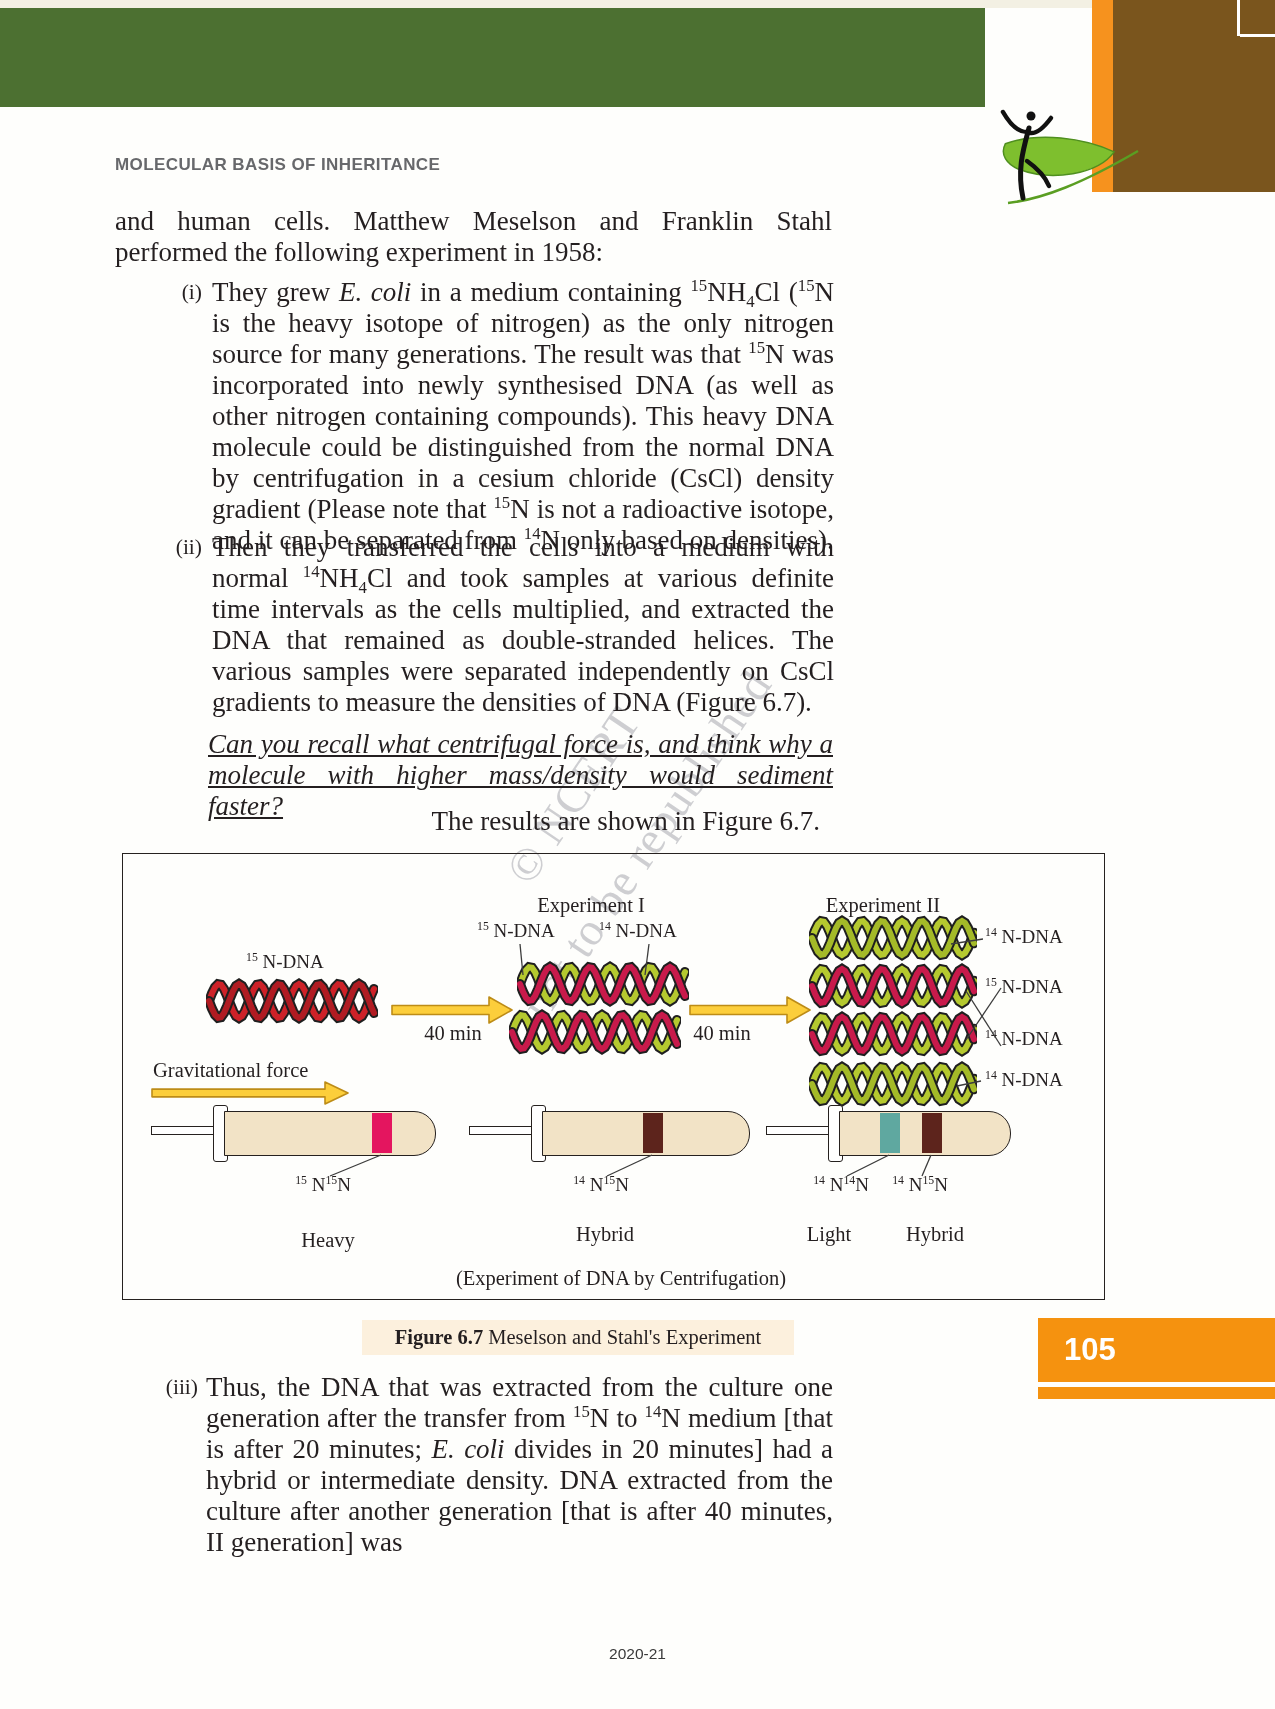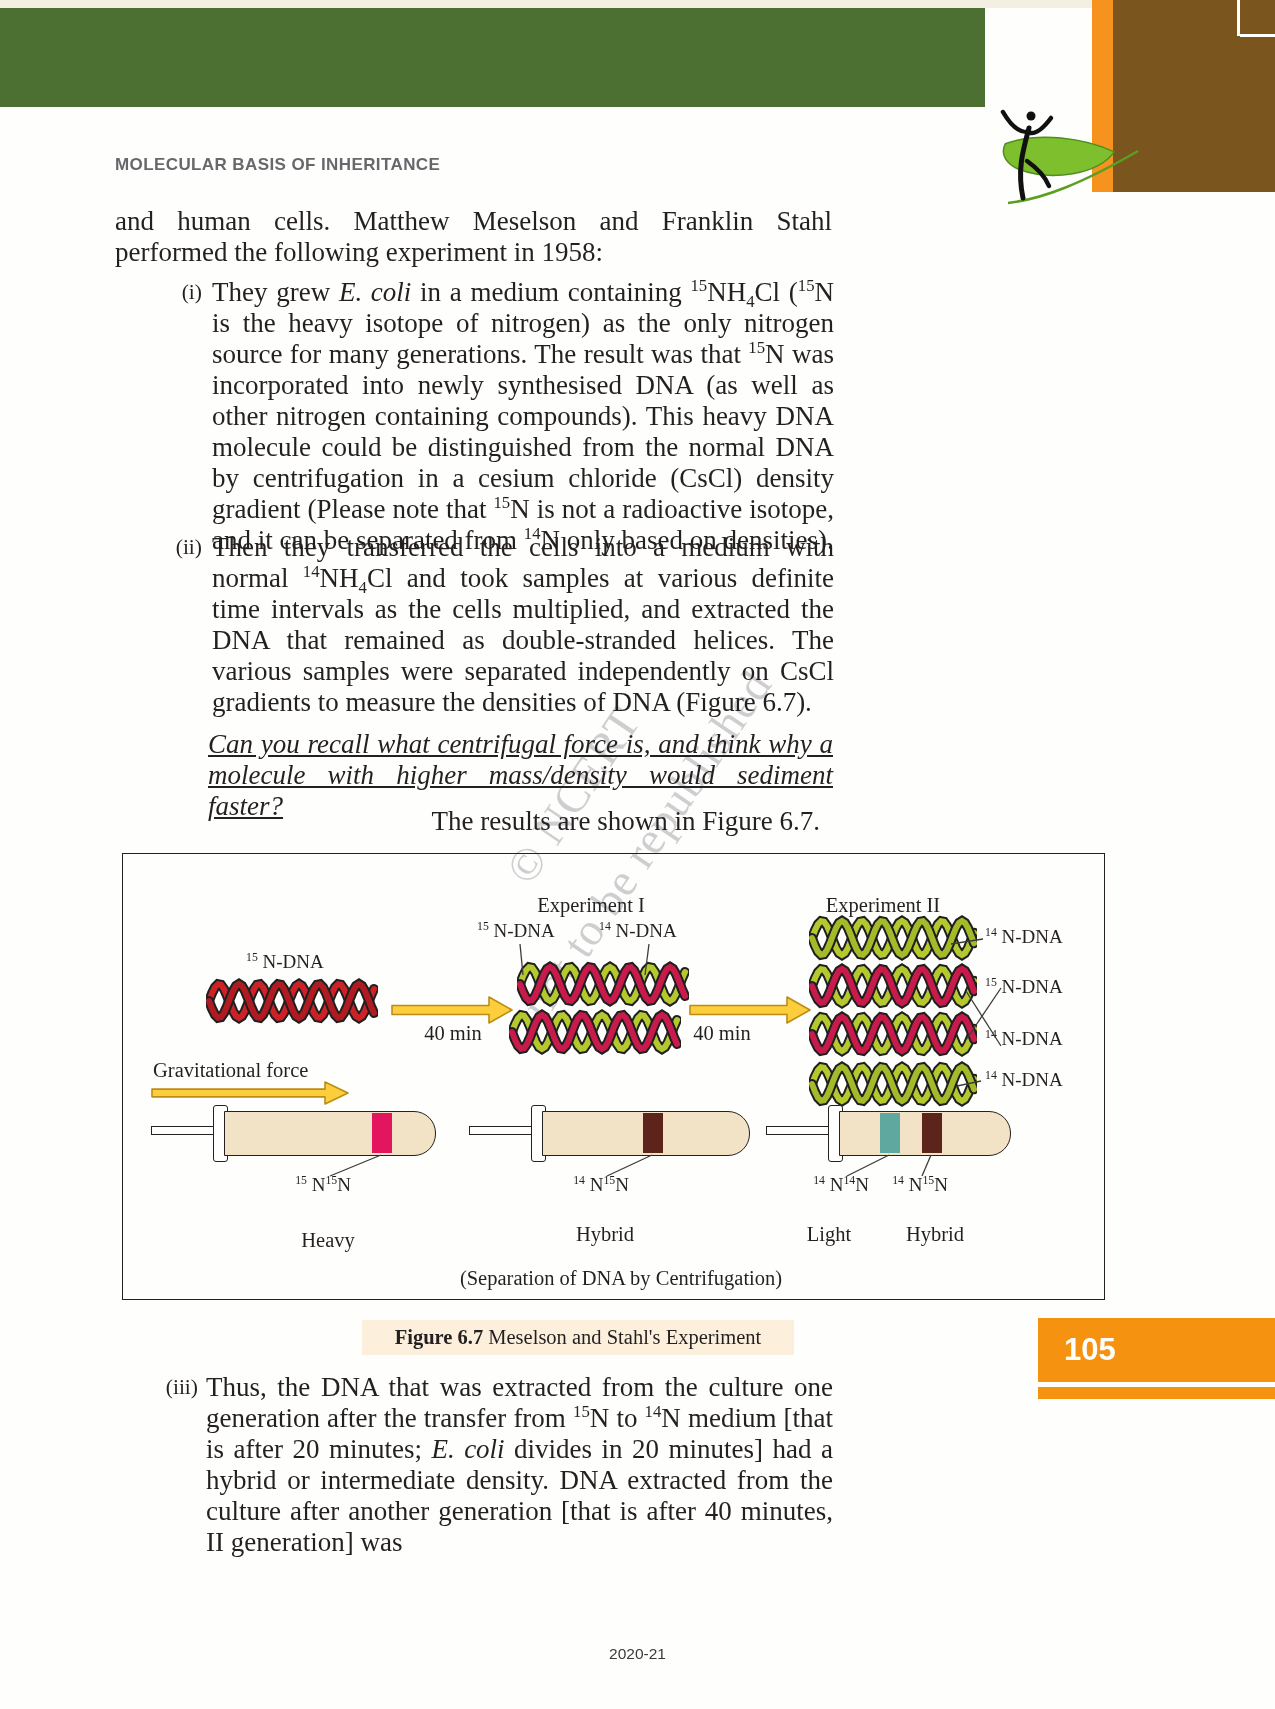--- a/index.html
+++ b/index.html
@@ -184,21 +184,21 @@
   <div class="abs tube-cap" style="left:705px;top:251px;width:13px;height:55px;"></div>
   <div class="abs tube-body" style="left:716px;top:257px;width:170px;height:43px;">
     <div class="abs band" style="left:40px;background:#5fa8a0;"></div>
     <div class="abs band" style="left:82px;background:#5d241c;"></div>
   </div>
   <div class="abs fig-label centered" style="left:718px;top:320px;"><sup>14</sup> N<sup>14</sup>N</div>
   <div class="abs fig-label centered" style="left:797px;top:320px;"><sup>14</sup> N<sup>15</sup>N</div>
   <div class="abs fig-title centered" style="left:706px;top:369px;">Light</div>
   <div class="abs fig-title centered" style="left:812px;top:369px;">Hybrid</div>
 
-  <div class="abs fig-title centered" style="left:498px;top:413px;">(Separation of DNA by Centrifugation)</div>
+  <div class="abs fig-title centered" style="left:498px;top:413px;">(Experiment of DNA by Centrifugation)</div>
 
   <svg class="abs" style="left:0;top:0;" width="981" height="445">
     <g stroke="#3c3c3c" stroke-width="1.3">
       <line x1="397" y1="90" x2="400" y2="121"></line>
       <line x1="526" y1="90" x2="522" y2="121"></line>
       <line x1="828" y1="90" x2="860" y2="85"></line>
       <line x1="843" y1="137" x2="878" y2="192"></line>
       <line x1="843" y1="186" x2="878" y2="134"></line>
       <line x1="834" y1="232" x2="858" y2="227"></line>
       <line x1="258" y1="301" x2="207" y2="322"></line>

